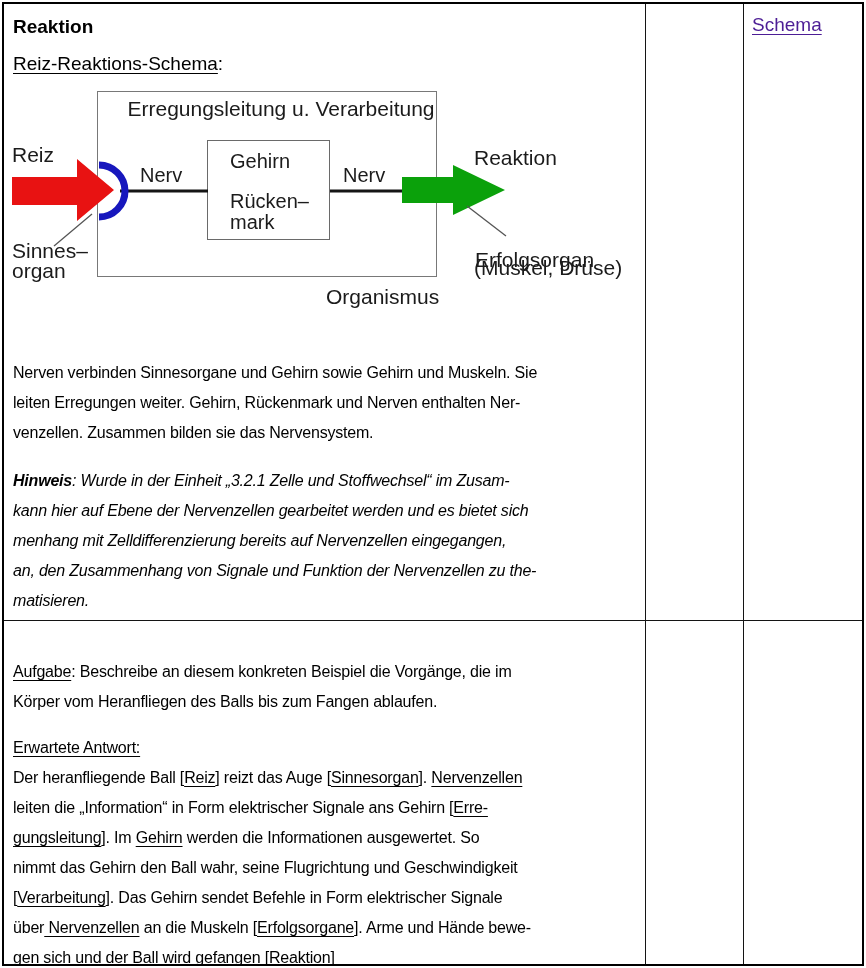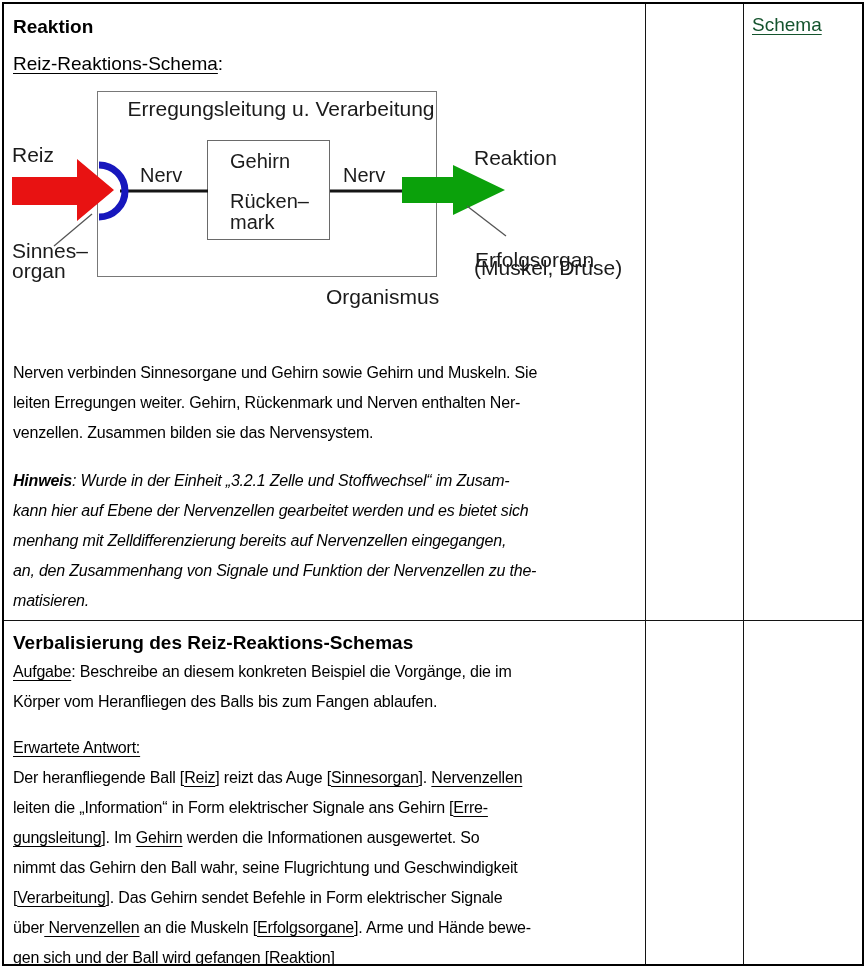--- a/index.html
+++ b/index.html
@@ -22,21 +22,21 @@
   .h  { position:absolute; font-size:19px; font-weight:bold; white-space:nowrap; }
   .sub{ position:absolute; font-size:19px; white-space:nowrap; }
   .txt{ position:absolute; font-size:16px; line-height:30px; letter-spacing:-0.2px; }
   .txt .line { white-space:pre; }
   .italic { font-style:italic; }
   .u { text-decoration:underline; text-underline-offset:3px; }
   .b { font-weight:bold; }
 
   .link {
     position:absolute; left:8px; top:10px; font-size:19px;
-    color:#14532d; text-decoration:underline; text-underline-offset:3px;
+    color:#4c1d95; text-decoration:underline; text-underline-offset:3px;
     cursor:pointer; white-space:nowrap;
   }
 
   
   .diagram { position:absolute; left:4px; top:84px; width:632px; height:230px; }
   .dg-abs  { position:absolute; white-space:nowrap; color:#1b1b1b; }
   .outerbox{ position:absolute; left:89px; top:3px; width:340px; height:186px;
              border:1.5px solid #787878; }
   .innerbox{ position:absolute; left:199px; top:52px; width:123px; height:100px;
              border:1.5px solid #6a6a6a; background:#fff; }
@@ -99,21 +99,20 @@
         </div>
     </div>
 
     <div class="cell bl"></div>
 
     <div class="cell bl">
       <a class="link">Schema</a>
     </div>
 
     <div class="cell bt">
-      <div class="h" style="left:9px; top:11px;">Verbalisierung des Reiz-Reaktions-Schemas</div>
       <div class="txt" style="left:9px; top:36px; width:630px;">
           <div class="line"><span class="u">Aufgabe</span><span>: Beschreibe an diesem konkreten Beispiel die Vorgänge, die im</span></div>
           <div class="line"><span>Körper vom Heranfliegen des Balls bis zum Fangen ablaufen.</span></div>
         </div>
       <div class="txt" style="left:9px; top:112px; width:630px;">
           <div class="line"><span class="u">Erwartete Antwort:</span></div>
           <div class="line"><span>Der heranfliegende Ball [</span><span class="u">Reiz</span><span>] reizt das Auge [</span><span class="u">Sinnesorgan</span><span>]. </span><span class="u">Nervenzellen</span></div>
           <div class="line"><span>leiten die „Information“ in Form elektrischer Signale ans Gehirn [</span><span class="u">Erre-</span></div>
           <div class="line"><span class="u">gungsleitung</span><span>]. Im </span><span class="u">Gehirn</span><span> werden die Informationen ausgewertet. So</span></div>
           <div class="line"><span>nimmt das Gehirn den Ball wahr, seine Flugrichtung und Geschwindigkeit</span></div>

